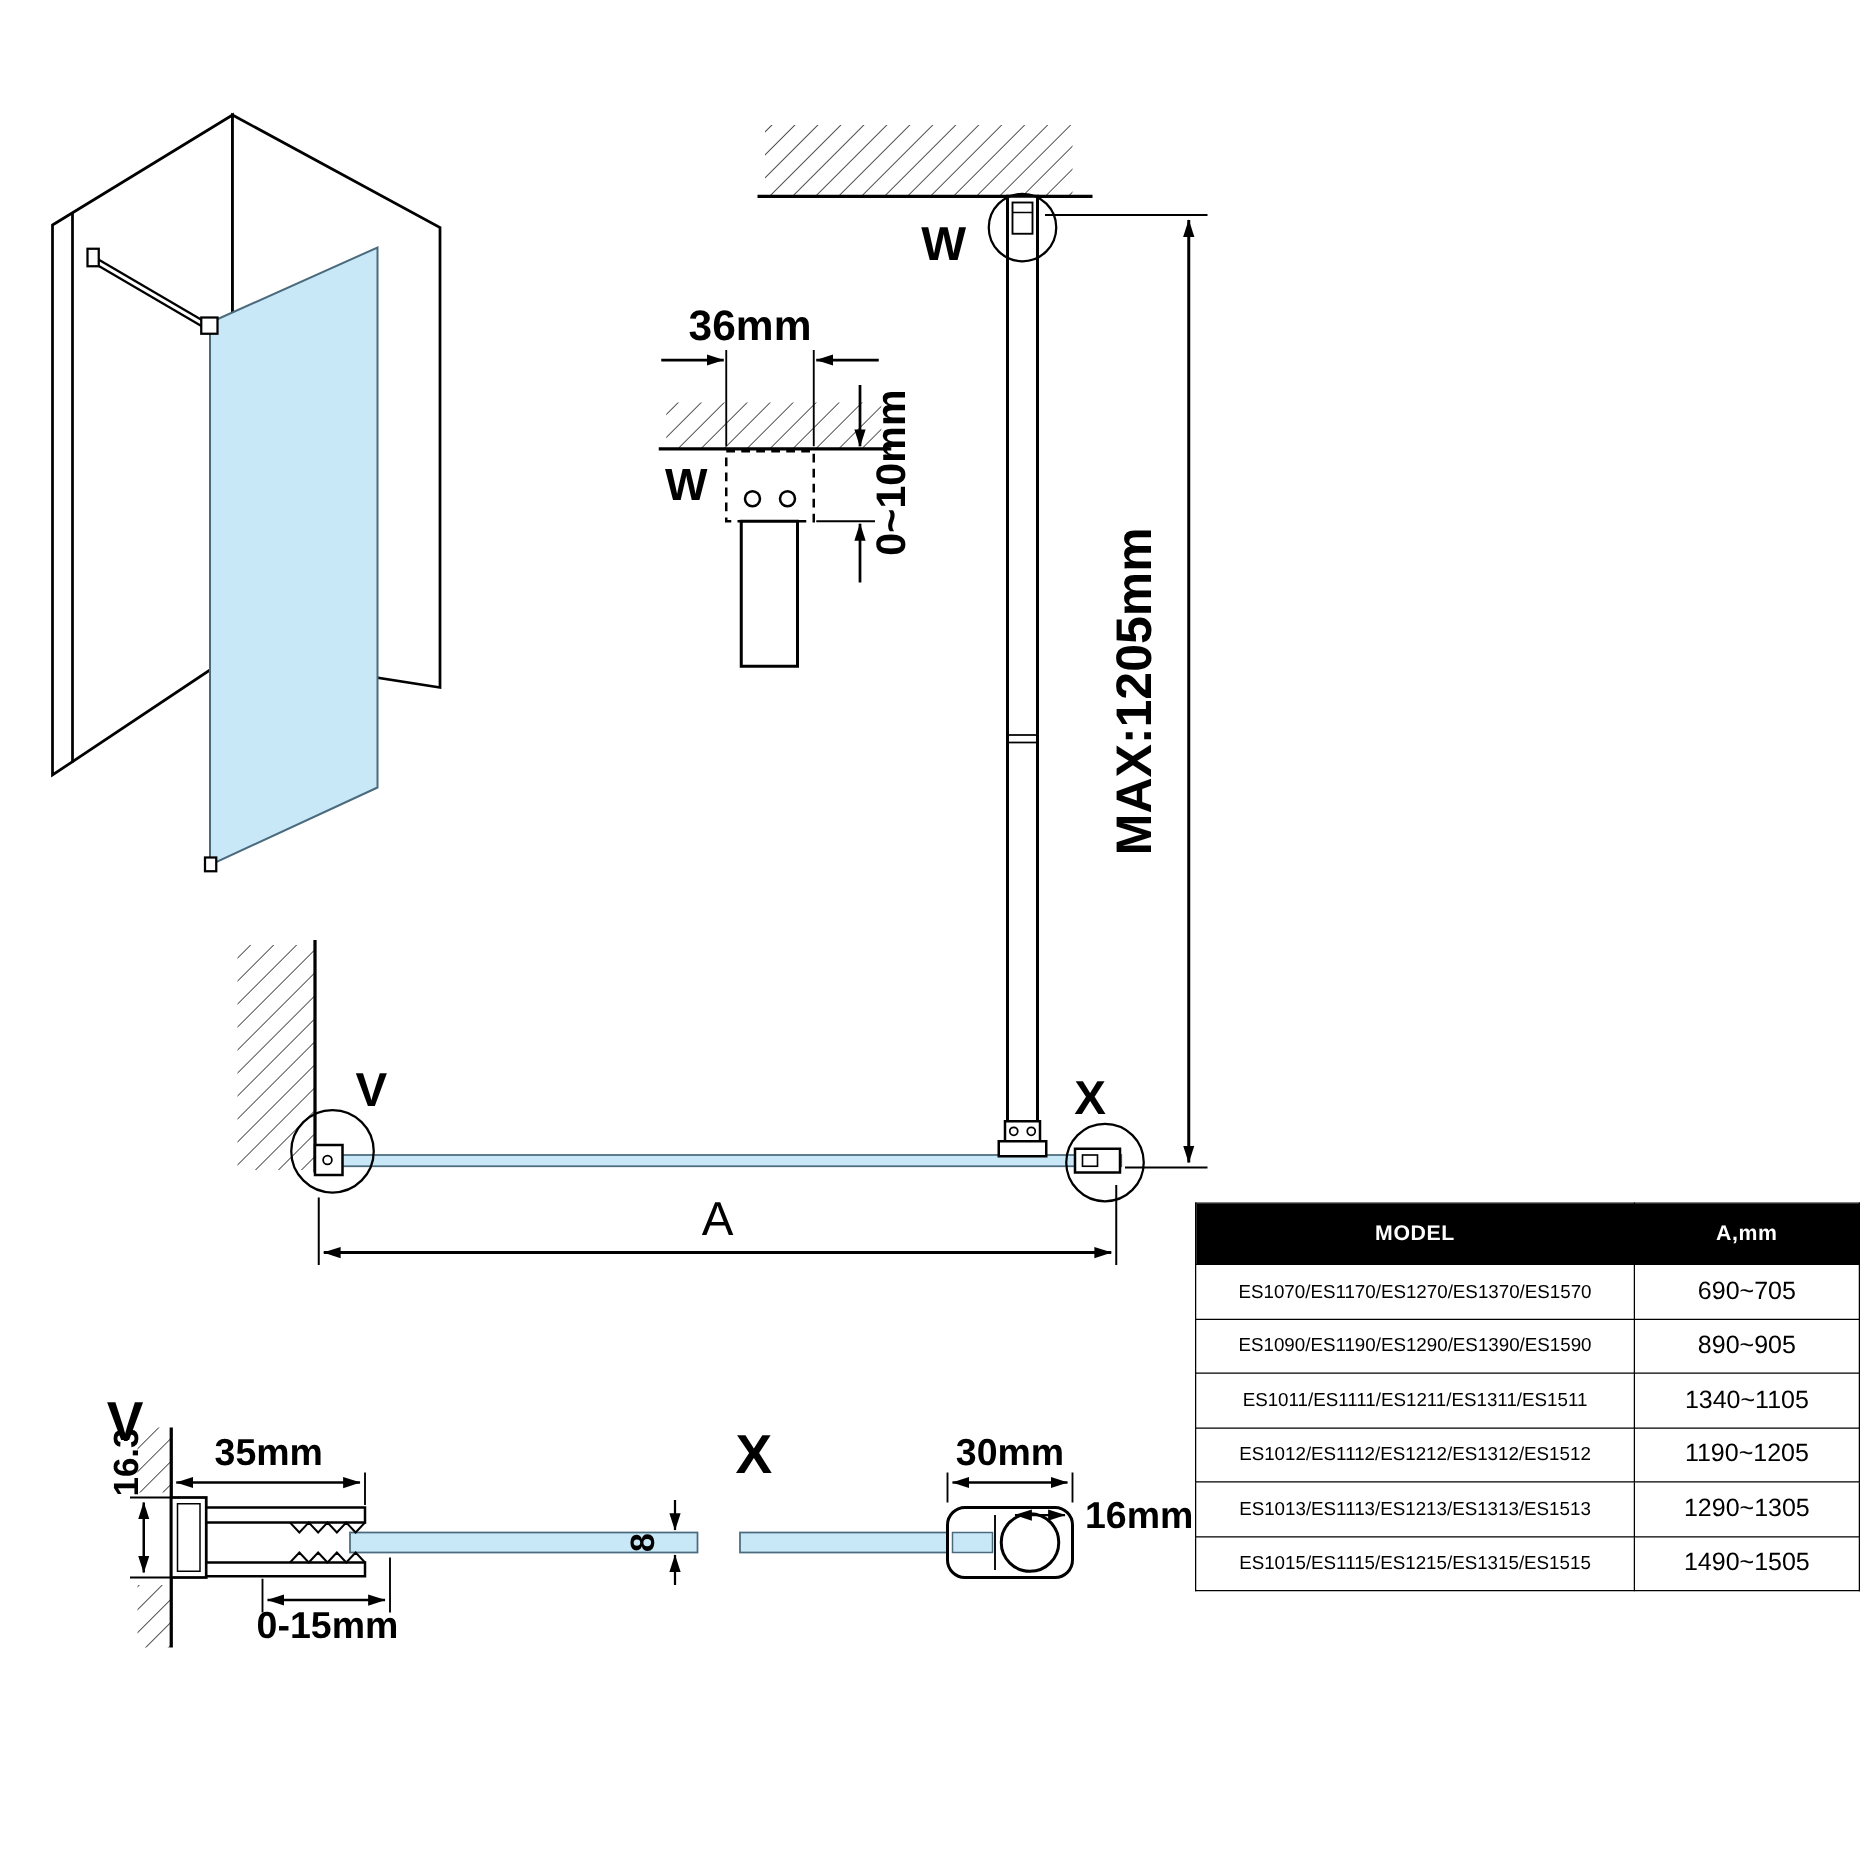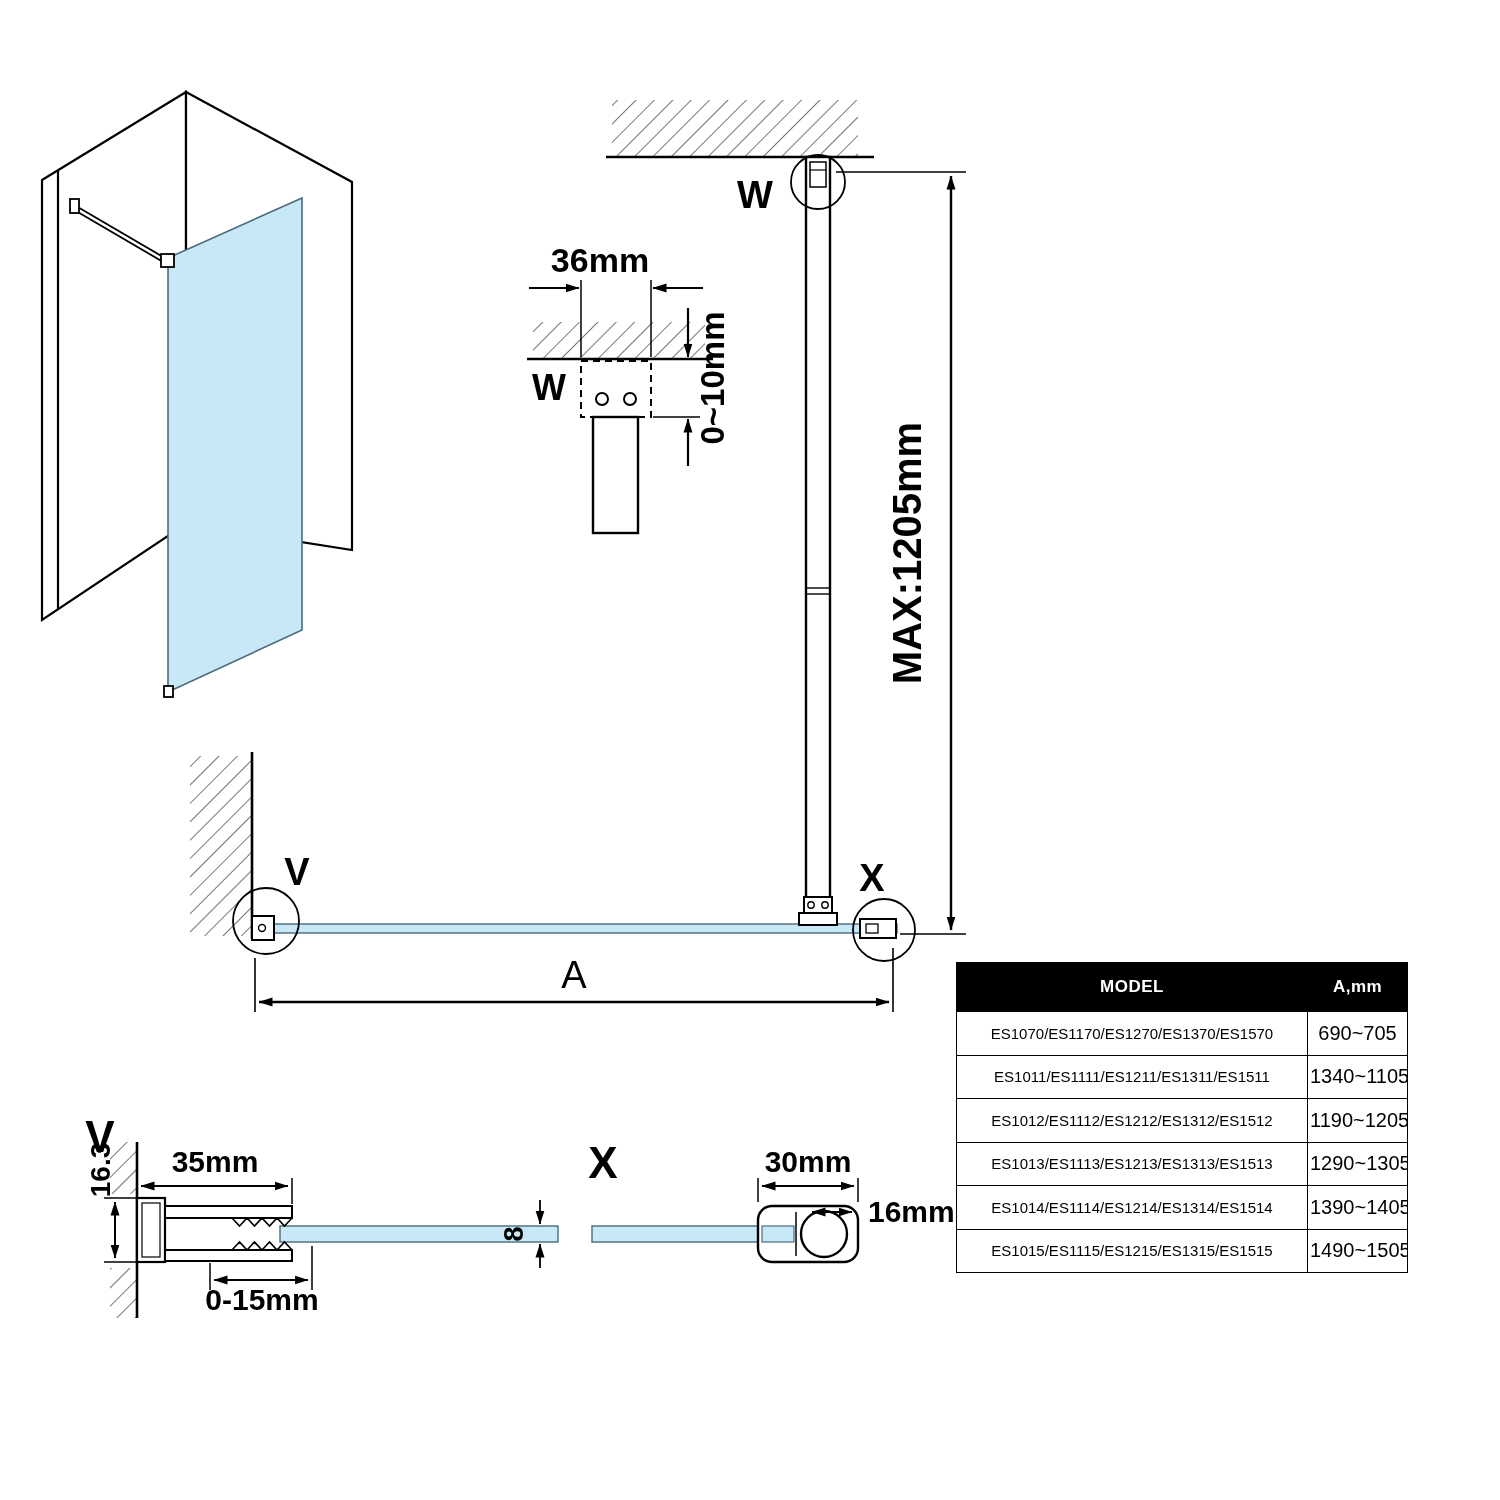--- a/index.html
+++ b/index.html
@@ -1,20 +1,20 @@
 <!DOCTYPE html>
 <html><head>
 <meta charset="utf-8">
 <style>
   html,body{margin:0;padding:0;background:#fff;}
   .canvas{position:relative;width:1500px;height:1500px;background:#ffffff;font-family:"Liberation Sans",sans-serif;overflow:hidden;}
   svg{position:absolute;left:0;top:0;}
   svg text{font-family:"Liberation Sans",sans-serif;fill:#000;}
   .dim{font-weight:700;}
-  .spec-table{position:absolute;left:956px;top:962px;width:452px;border-collapse:collapse;table-layout:fixed;background:#fff;}
+  .spec-table{position:absolute;left:956px;top:962px;width:532px;border-collapse:collapse;table-layout:fixed;background:#fff;}
   .spec-table th{background:#000;color:#fff;font-size:17px;font-weight:700;height:46px;border:1.5px solid #000;letter-spacing:.5px;}
   .spec-table td{border:1.5px solid #000;height:42.5px;text-align:center;color:#000;padding:0 2px;white-space:nowrap;overflow:hidden;}
   .spec-table td.model-cell{font-size:15px;}
   .spec-table td.a-cell{font-size:20px;}
   .th-model{width:348px;}
 </style>
 </head>
 <body>
 
 <div class="canvas">
@@ -165,35 +165,35 @@
         <th class="th-model">MODEL</th>
         <th class="th-a">A,mm</th>
       </tr>
     </thead>
     <tbody>
         <tr>
           <td class="model-cell">ES1070/ES1170/ES1270/ES1370/ES1570</td>
           <td class="a-cell">690~705</td>
         </tr>
         <tr>
+          <td class="model-cell">ES1090/ES1190/ES1290/ES1390/ES1590</td>
+          <td class="a-cell">890~905</td>
+        </tr>
+        <tr>
           <td class="model-cell">ES1011/ES1111/ES1211/ES1311/ES1511</td>
           <td class="a-cell">1340~1105</td>
         </tr>
         <tr>
           <td class="model-cell">ES1012/ES1112/ES1212/ES1312/ES1512</td>
           <td class="a-cell">1190~1205</td>
         </tr>
         <tr>
           <td class="model-cell">ES1013/ES1113/ES1213/ES1313/ES1513</td>
           <td class="a-cell">1290~1305</td>
         </tr>
         <tr>
-          <td class="model-cell">ES1014/ES1114/ES1214/ES1314/ES1514</td>
-          <td class="a-cell">1390~1405</td>
-        </tr>
-        <tr>
           <td class="model-cell">ES1015/ES1115/ES1215/ES1315/ES1515</td>
           <td class="a-cell">1490~1505</td>
         </tr>
       </tbody>
   </table>
 
 </div>
 
 </body></html>

